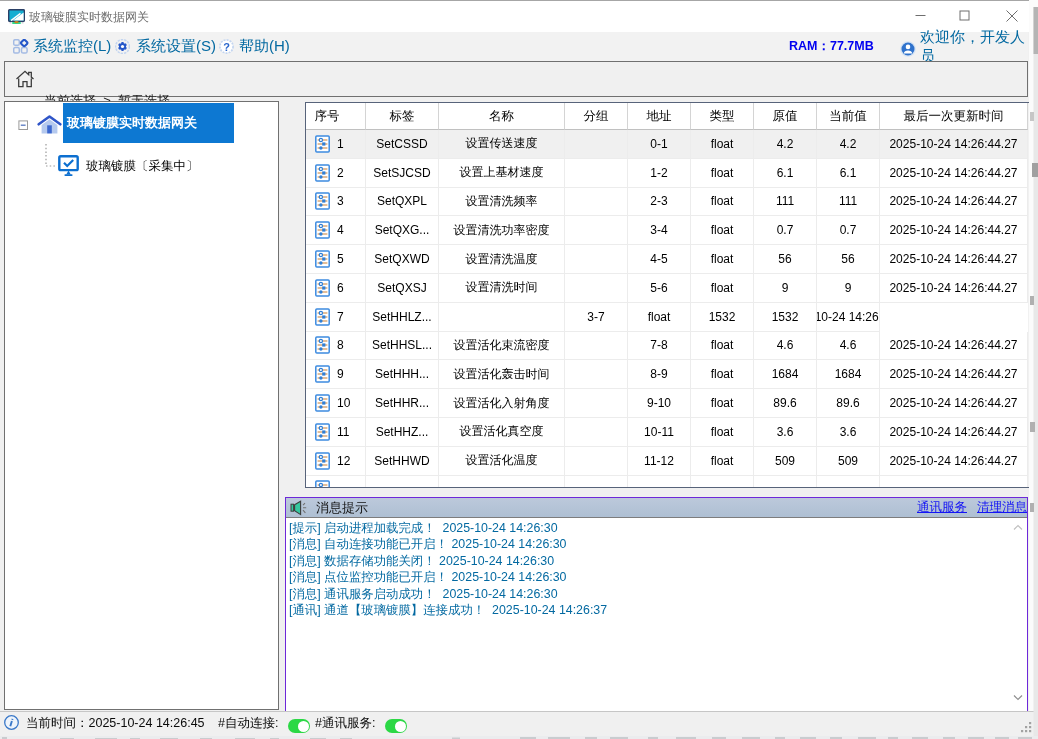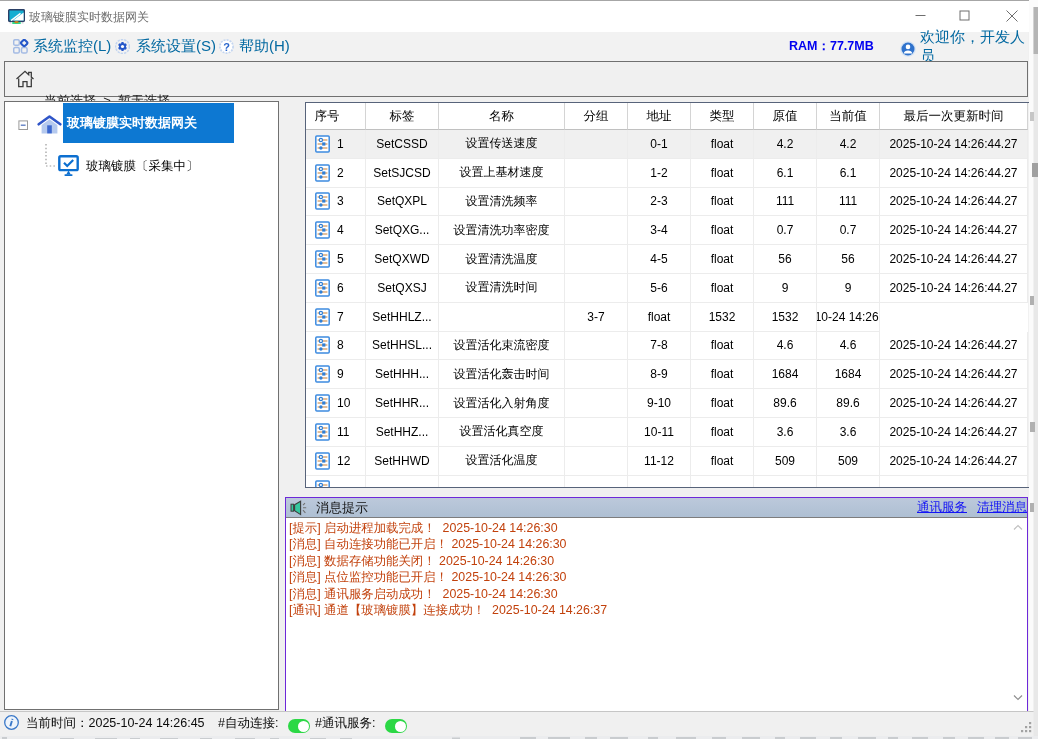--- a/index.html
+++ b/index.html
@@ -27,21 +27,21 @@
 .trow > div { display:flex; align-items:center; justify-content:center; font-size:12px; overflow:hidden; white-space:nowrap; border-right:1px solid #ececec; border-bottom:1px solid #ececec; height:28.8px;}
 .thead > div { font-size:12.5px; border-right:1px solid #d4d4d4; border-bottom:1px solid #c0c0c0; height:27px; }
 .cfirst { justify-content:flex-start !important; padding-left:9px; }
 .sel > div { background:#f0f0f0; }
 #vsb { left:722px; top:0; width:19px; height:384px; background:#f1f1f1; }
 .thumb { left:2px; width:15px; background:#c9c9c9; }
 
 #msg { left:285px; top:497px; width:743px; height:223px; background:#fff; border:1px solid #6d28d9; }
 #msghead { left:0; top:0; width:741px; height:20px; background:linear-gradient(#bcc9db,#aebfd3); border-bottom:1px solid #7d7d7d; display:flex; align-items:center; font-size:13px; color:#111; }
 .mlink { color:#1414f5; text-decoration:underline; font-size:12.5px; }
-#msgbody { left:3px; top:21.5px; font-size:12.4px; line-height:16.6px; color:#c2410c; white-space:pre; }
+#msgbody { left:3px; top:21.5px; font-size:12.4px; line-height:16.6px; color:#0369a1; white-space:pre; }
 
 #status { left:0; top:711px; width:1038px; height:25px; background:#f0f0f0; border-top:1px solid #c6c6c6; }
 .stext { position:absolute; top:711px; height:25px; display:flex; align-items:center; font-size:12.5px; color:#0a0a0a; }
 #bottomstrip { left:0; top:736px; width:1038px; height:3px; background:#ebecee; }
 .toggle { position:absolute; width:22px; height:14px; border-radius:7px; background:#2bd845; }
 .toggle::after { content:""; position:absolute; right:1px; top:1.5px; width:11px; height:11px; border-radius:50%; background:#fff; }
 #rightstrip { left:1029px; top:0; width:9px; height:711px; background:#fbfbfb; }
 </style>
 </head>
 <body>

